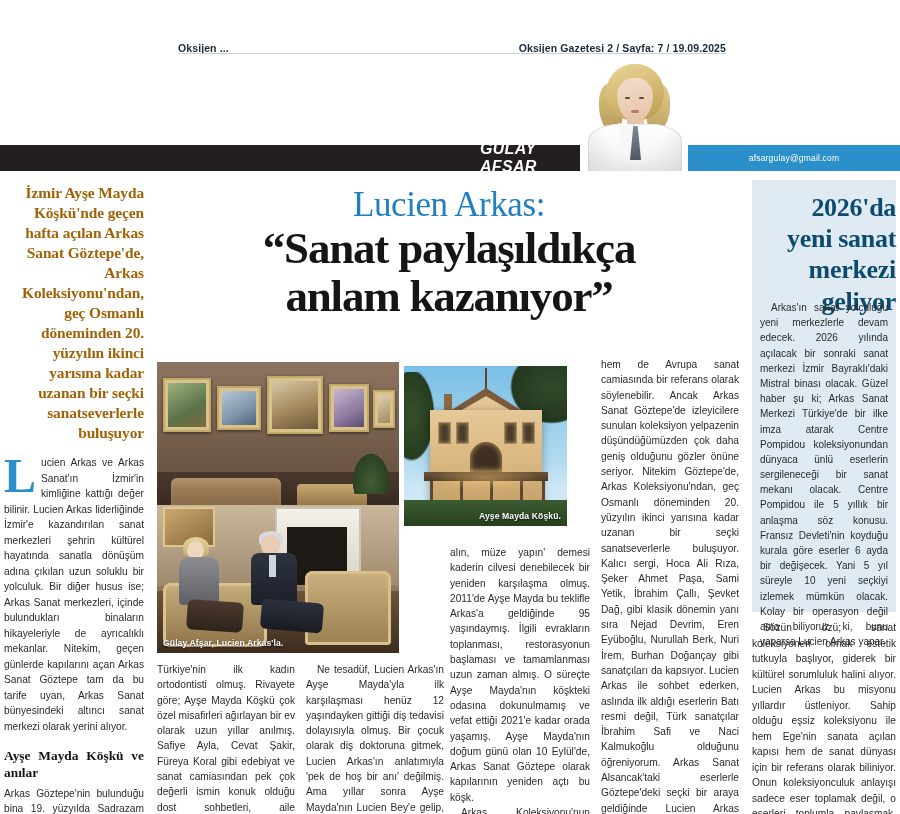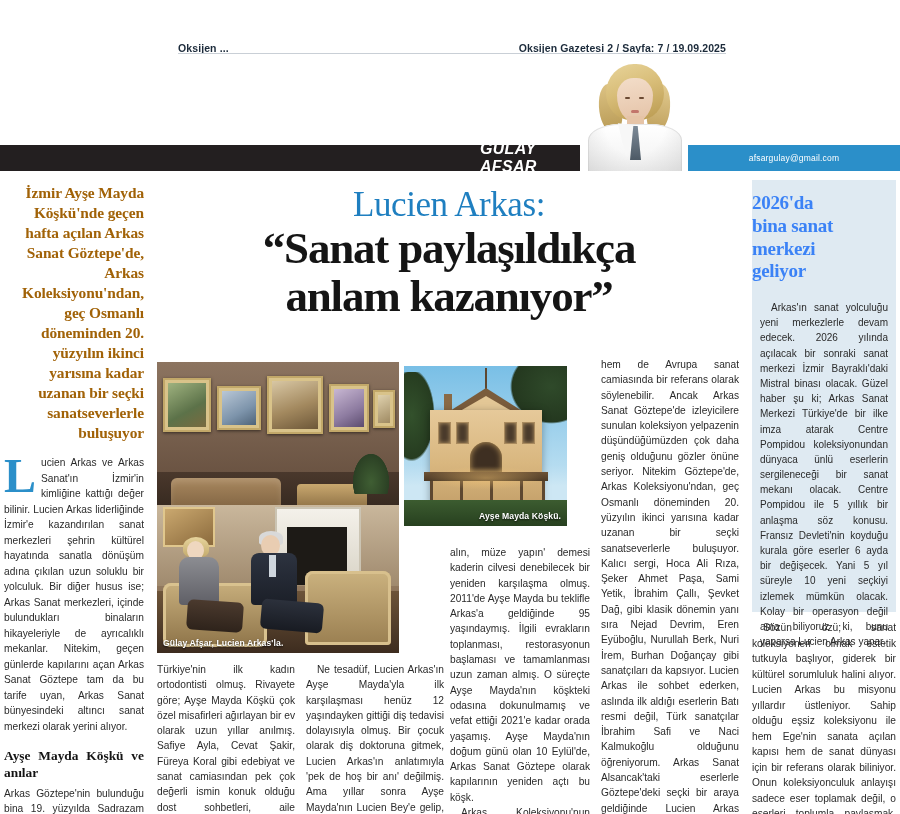--- a/index.html
+++ b/index.html
@@ -253,23 +253,23 @@
   #col2 { left:306px; top:662px; width:138px; }
   #col3 { left:450px; top:545px; width:140px; }
   #col4 { left:601px; top:357px; width:138px; }
 
   
   .side-box {
     position:absolute; left:752px; top:180px; width:144px; height:432px;
     background:#dfeaf2;
   }
   .side-title {
-    position:absolute; left:752px; top:192px; width:144px; text-align:left;
+    position:absolute; left:752px; top:192px; width:144px; text-align:right;
     font-family:"Liberation Serif", serif; font-weight:700;
-    font-size:19px; line-height:1.20; color:#3b82f6; letter-spacing:-.3px;
+    font-size:26px; line-height:1.20; color:#0c4a6e; letter-spacing:-.3px;
   }
   .side-body {
     position:absolute; left:760px; top:300px; width:128px;
     font-size:10px; line-height:1.52; text-align:justify; color:#2a2a2a;
   }
   .side-after {
     position:absolute; left:752px; top:620px; width:144px;
     font-size:10.2px; line-height:1.52; text-align:justify; color:#2a2a2a;
   }
 </style>
@@ -404,21 +404,21 @@
     <p>Arkas Koleksiyonu'nun omurgasını çoğunlukla 19. yüzyıl Avrupa resminin oluşturduğu düşünülür. Batı sanatının izinde oluşturulan bu koleksiyon ile Lucien Arkas adı hem Türkiye'de</p>
   </div>
 
   <div class="bodycol" id="col4">
     <p>hem de Avrupa sanat camiasında bir referans olarak söylenebilir. Ancak Arkas Sanat Göztepe'de izleyicilere sunulan koleksiyon yelpazenin düşündüğümüzden çok daha geniş olduğunu gözler önüne seriyor. Nitekim Göztepe'de, Arkas Koleksiyonu'ndan, geç Osmanlı döneminden 20. yüzyılın ikinci yarısına kadar uzanan bir seçki sanatseverlerle buluşuyor. Kalıcı sergi, Hoca Ali Rıza, Şeker Ahmet Paşa, Sami Yetik, İbrahim Çallı, Şevket Dağ, gibi klasik dönemin yanı sıra Nejad Devrim, Eren Eyüboğlu, Nurullah Berk, Nuri İrem, Burhan Doğançay gibi sanatçıları da kapsıyor. Lucien Arkas ile sohbet ederken, aslında ilk aldığı eserlerin Batı resmi değil, Türk sanatçılar İbrahim Safi ve Naci Kalmukoğlu olduğunu öğreniyorum. Arkas Sanat Alsancak'taki eserlerle Göztepe'deki seçki bir araya geldiğinde Lucien Arkas koleksiyonundaki 300'ü aşkın Türk resmini izlemiş oluyoruz. Arkas Sanat Göztepe'de en güzel sürpriz ise köşkün sofasında misafirleri karşılayan Atatürk büstü. 1937'de yapılan büst bulunduğu tarihi yapıda en güçlü duygusal bağın kurulduğu köşeyi süslüyor.</p>
   </div>
 
   <div class="side-box"></div>
   <div class="side-title">
     <div>2026'da</div>
-    <div>bina sanat</div>
+    <div>yeni sanat</div>
     <div>merkezi</div>
     <div>geliyor</div>
   </div>
   <div class="side-body">
     <p class="indent">Arkas'ın sanat yolculuğu yeni merkezlerle devam edecek. 2026 yılında açılacak bir sonraki sanat merkezi İzmir Bayraklı'daki Mistral binası olacak. Güzel haber şu ki; Arkas Sanat Merkezi Türkiye'de bir ilke imza atarak Centre Pompidou koleksiyonundan dünyaca ünlü eserlerin sergileneceği bir sanat mekanı olacak. Centre Pompidou ile 5 yıllık bir anlaşma söz konusu. Fransız Devleti'nin koyduğu kurala göre eserler 6 ayda bir değişecek. Yani 5 yıl süreyle 10 yeni seçkiyi izlemek mümkün olacak. Kolay bir operasyon değil ama biliyoruz ki, bunu yaparsa Lucien Arkas yapar.</p>
   </div>
   <div class="side-after">
     <p class="indent"><span>Sözün özü; sanat koleksiyoneri olmak estetik tutkuyla başlıyor, giderek bir kültürel sorumluluk halini alıyor. Lucien Arkas bu misyonu yıllardır üstleniyor. Sahip olduğu eşsiz koleksiyonu ile hem Ege'nin sanata açılan kapısı hem de sanat dünyası için bir referans olarak biliniyor. Onun koleksiyonculuk anlayışı sadece eser toplamak değil, o eserleri toplumla paylaşmak, sanat vizyonunu herkese aktarabilmek. Çünkü hep söylediği gibi 'Sanat paylaşıldıkça anlam kazanıyor'.</span> </p>
   </div>
 

